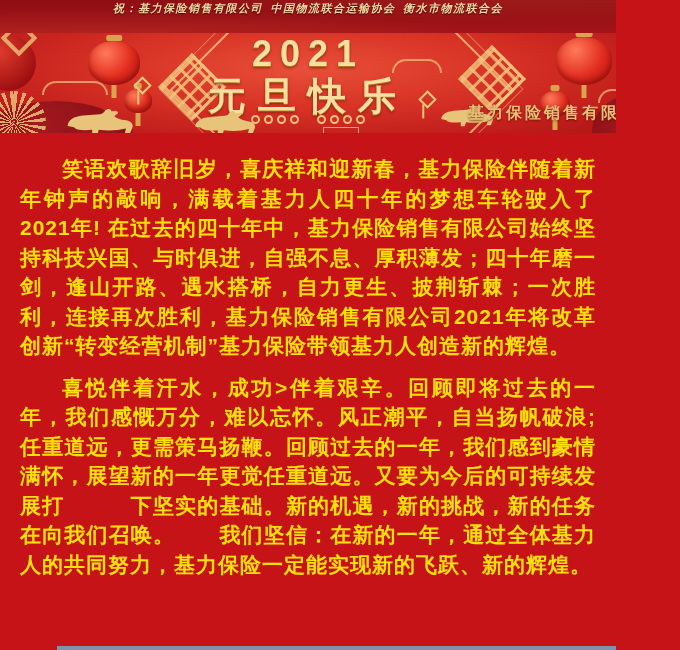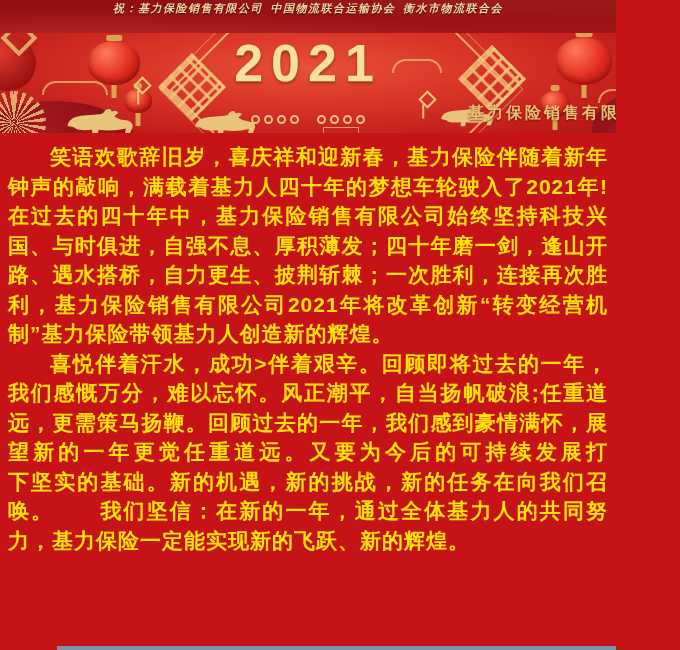--- a/index.html
+++ b/index.html
@@ -18,21 +18,21 @@
       text-shadow:0 1px 1px rgba(60,0,0,.8);white-space:nowrap;}
 
   
   .banner{position:relative;height:100px;overflow:hidden;background:
       radial-gradient(ellipse at 50% 35%, #e8503a 0%, #d93527 40%, #c21e1c 78%, #b01616 100%);}
   .diamond{position:absolute;width:240px;height:240px;left:220px;top:-65px;
       border:2px solid rgba(245,211,132,.75);transform:rotate(45deg);}
   .diamond.inner{width:256px;height:256px;left:212px;top:-73px;
       border:1px solid rgba(245,211,132,.45);}
   .banner-year{position:absolute;left:0;right:0;top:0px;text-align:center;
-      font-size:52px;font-weight:900;letter-spacing:8px;color:#f7dfa0;
+      font-size:36px;font-weight:900;letter-spacing:8px;color:#f7dfa0;
       text-shadow:0 1px 0 #b07820,0 2px 3px rgba(90,20,0,.6);}
   .banner-title{position:absolute;left:0;right:0;top:38px;text-align:center;
       font-size:38px;font-weight:900;letter-spacing:12px;color:#f7dfa0;
       text-shadow:0 1px 0 #b07820,0 2px 3px rgba(90,20,0,.6);}
   .coins{position:absolute;left:0;right:0;top:82px;display:flex;justify-content:center;gap:4px;}
   .coin{width:9px;height:9px;border-radius:50%;border:2px solid rgba(244,209,134,.9);
       box-sizing:border-box;}
   .coin-gap{width:10px;}
   .coin-box{position:absolute;left:323px;top:94px;width:34px;height:7px;
       border:1px solid rgba(244,209,134,.7);}
@@ -62,21 +62,21 @@
   .ball{position:absolute;width:56px;height:56px;left:-20px;top:2px;border-radius:50%;
       background:radial-gradient(circle at 35% 30%, #e03a2c, #9c0f10 75%);}
   .ox{position:absolute;color:#e8c47a;}
   .banner-company{position:absolute;left:468px;top:100px;transform:translateY(-30px);
       color:#e9c075;font-size:16px;font-weight:bold;letter-spacing:3px;white-space:nowrap;
       text-shadow:0 1px 2px rgba(80,10,0,.7);}
 
   
   .body-text{padding:9px 8px 0 8px;color:#ffe10a;font-weight:bold;font-size:21px;
       line-height:29.5px;letter-spacing:1px;text-align:justify;}
-  .body-text p{margin:0;text-indent:2em;}
+  .body-text p{margin:12px;text-indent:2em;}
 
   .bottom-bar{position:absolute;left:57px;right:0;bottom:0;height:4px;background:#7d92ab;}
 </style>
 </head>
 <body>
 
 <div class="page">
 
   <div class="top-strip">
     <div class="strip-line">祝：基力保险销售有限公司 中国物流联合运输协会 衡水市物流联合会</div>
@@ -97,20 +97,21 @@
 
     <div class="lantern" style="left:88px;top:8px;width:52px;height:44px;"></div>
     <div class="lantern" style="left:124px;top:56px;width:28px;height:24px;"></div>
     <div class="lantern" style="left:556px;top:4px;width:56px;height:48px;"></div>
     <div class="lantern" style="left:540px;top:58px;width:30px;height:26px;"></div>
 
     <div class="charm" style="left:136px;top:46px;"></div>
     <div class="charm" style="left:421px;top:60px;"></div>
 
     <div class="banner-year">2021</div>
+    <div class="banner-title">元旦快乐</div>
 
     <div class="coins">
       <span class="coin"></span>
       <span class="coin"></span>
       <span class="coin"></span>
       <span class="coin"></span>
       <span class="coin-gap"></span>
       <span class="coin"></span>
       <span class="coin"></span>
       <span class="coin"></span>

